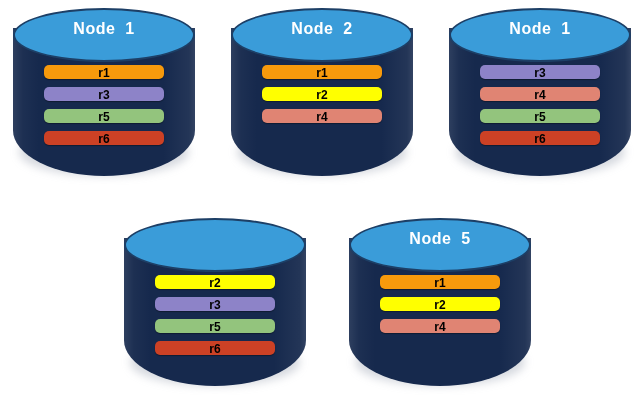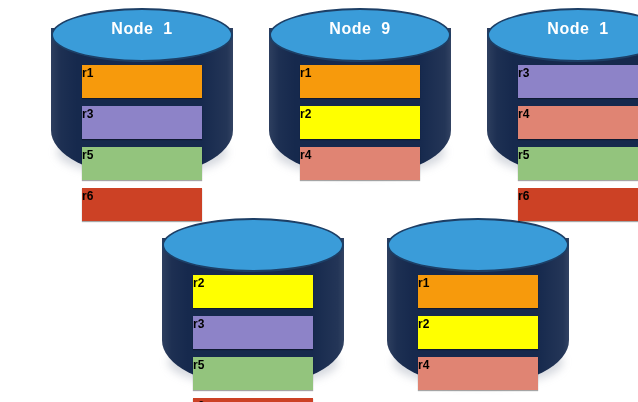--- a/index.html
+++ b/index.html
@@ -21,21 +21,20 @@
     top: 0;
     width: 638px;
     height: 402px;
   }
 
   
   .node {
     position: absolute;
     width: 182px;
     height: 168px;
-    margin-left: 38px;
   }
 
   .node-shadow {
     position: absolute;
     left: 6px;
     top: 120px;
     width: 170px;
     height: 48px;
     border-radius: 50%;
     background: rgba(120, 130, 150, 0.30);
@@ -100,23 +99,24 @@
   .replica-list {
     position: absolute;
     left: 31px;
     top: 57px;
     width: 120px;
     z-index: 3;
   }
 
   .replica-bar {
     position: relative;
-    height: 33px;
+    height: 14px;
     margin-bottom: 8px;
-    border-radius: 0;
+    border-radius: 5px;
+    text-align: center;
     line-height: 16px;
     font-size: 12px;
     font-weight: bold;
     color: #000000;
     box-shadow: 0 1px 1px rgba(0,0,0,0.35);
   }
   .replica-bar:last-child { margin-bottom: 0; }
 </style>
 </head>
 <body>
@@ -135,21 +135,21 @@
         <div class="replica-bar" style="background: rgb(147, 196, 125);">r5</div>
         <div class="replica-bar" style="background: rgb(204, 65, 37);">r6</div>
       </div>
     </div>
     <div class="node" style="left: 231px; top: 8px;">
       <div class="node-shadow"></div>
       <div class="node-body" style="background: rgb(22, 41, 77);">
         <div class="node-body-sheen"></div>
       </div>
       <div class="node-top" style="background: rgb(58, 156, 217); border-color: rgb(29, 63, 102);"></div>
-      <div class="node-title">Node  9</div>
+      <div class="node-title">Node  2</div>
       <div class="replica-list">
         <div class="replica-bar" style="background: rgb(247, 154, 12);">r1</div>
         <div class="replica-bar" style="background: rgb(255, 255, 0);">r2</div>
         <div class="replica-bar" style="background: rgb(224, 132, 115);">r4</div>
       </div>
     </div>
     <div class="node" style="left: 449px; top: 8px;">
       <div class="node-shadow"></div>
       <div class="node-body" style="background: rgb(22, 41, 77);">
         <div class="node-body-sheen"></div>
@@ -175,19 +175,20 @@
         <div class="replica-bar" style="background: rgb(147, 196, 125);">r5</div>
         <div class="replica-bar" style="background: rgb(204, 65, 37);">r6</div>
       </div>
     </div>
     <div class="node" style="left: 349px; top: 218px;">
       <div class="node-shadow"></div>
       <div class="node-body" style="background: rgb(22, 41, 77);">
         <div class="node-body-sheen"></div>
       </div>
       <div class="node-top" style="background: rgb(58, 156, 217); border-color: rgb(29, 63, 102);"></div>
+      <div class="node-title">Node  5</div>
       <div class="replica-list">
         <div class="replica-bar" style="background: rgb(247, 154, 12);">r1</div>
         <div class="replica-bar" style="background: rgb(255, 255, 0);">r2</div>
         <div class="replica-bar" style="background: rgb(224, 132, 115);">r4</div>
       </div>
     </div>
   </div>
 
 </body></html>

